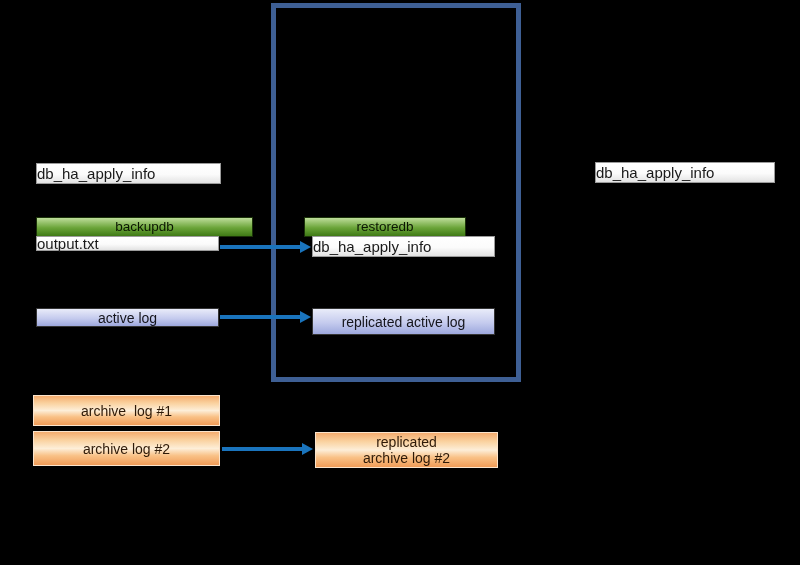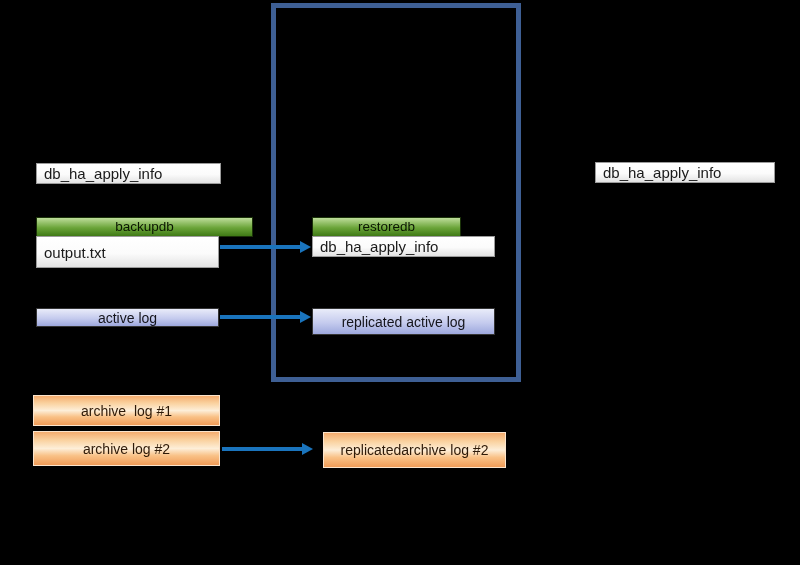--- a/index.html
+++ b/index.html
@@ -13,42 +13,42 @@
     border:5px solid #3e5f94;background:transparent;z-index:1;
   }
   
   .box{
     position:absolute;box-sizing:border-box;display:flex;align-items:center;
     justify-content:center;color:#121212;white-space:pre;z-index:3;
     font-size:13.5px;line-height:1;
   }
   .white-box{
     background:linear-gradient(180deg,#ffffff 0%,#fbfbfb 55%,#e3e3e3 100%);
-    border:1px solid #9b9b9b;justify-content:flex-start;padding-left:7px;
+    border:1px solid #9b9b9b;justify-content:flex-start;
     font-size:15px;color:#1a1a1a;
   }
   .green-box{
     background:linear-gradient(180deg,#bedd9a 0%,#6aa438 55%,#3f7a16 100%);
     border:1px solid #1b3309;color:#0a1601;font-size:13.5px;
   }
   .lavender-box{
     background:linear-gradient(180deg,#e9ecf9 0%,#c5cbee 55%,#9da8dd 100%);
     border:1px solid #343434;color:#15151c;font-size:14px;
   }
   .orange-box{
     background:linear-gradient(180deg,#f4ac6e 0%,#fad2a0 25%,#fdeed8 50%,#f9c astray 0,#f9c186 72%,#f09c58 100%);
     background:linear-gradient(180deg,#f4ac6e 0%,#fad2a0 25%,#fdeed8 50%,#f9c186 72%,#f09c58 100%);
     border:1px solid #fbe4cc;color:#2e1a08;font-size:14px;
   }
-  .two-line{flex-direction:row;line-height:16px;margin-left:8px;}
+  .two-line{flex-direction:column;line-height:16px;}
   
   #box-src-dbha   {left:36px; top:163px;width:185px;height:21px;}
   #box-backupdb   {left:36px; top:217px;width:217px;height:20px;}
-  #box-output     {left:36px; top:236px;width:183px;height:32px;}
-  #box-restoredb  {left:312px;top:217px;width:149px;height:20px;}
+  #box-output     {left:36px; top:236px;width:183px;height:15px;}
+  #box-restoredb  {left:304px;top:217px;width:162px;height:20px;}
   #box-mid-dbha   {left:312px;top:236px;width:183px;height:21px;}
   #box-active     {left:36px; top:308px;width:183px;height:19px;}
   #box-repl-active{left:312px;top:308px;width:183px;height:27px;}
   #box-arch1      {left:33px; top:395px;width:187px;height:31px;}
   #box-arch2      {left:33px; top:431px;width:187px;height:35px;}
   #box-repl-arch2 {left:315px;top:432px;width:183px;height:36px;}
   #box-tgt-dbha   {left:595px;top:162px;width:180px;height:21px;}
   
   .arrow{position:absolute;height:4px;background:#1a74bd;z-index:6;}
   .arrow::after{

